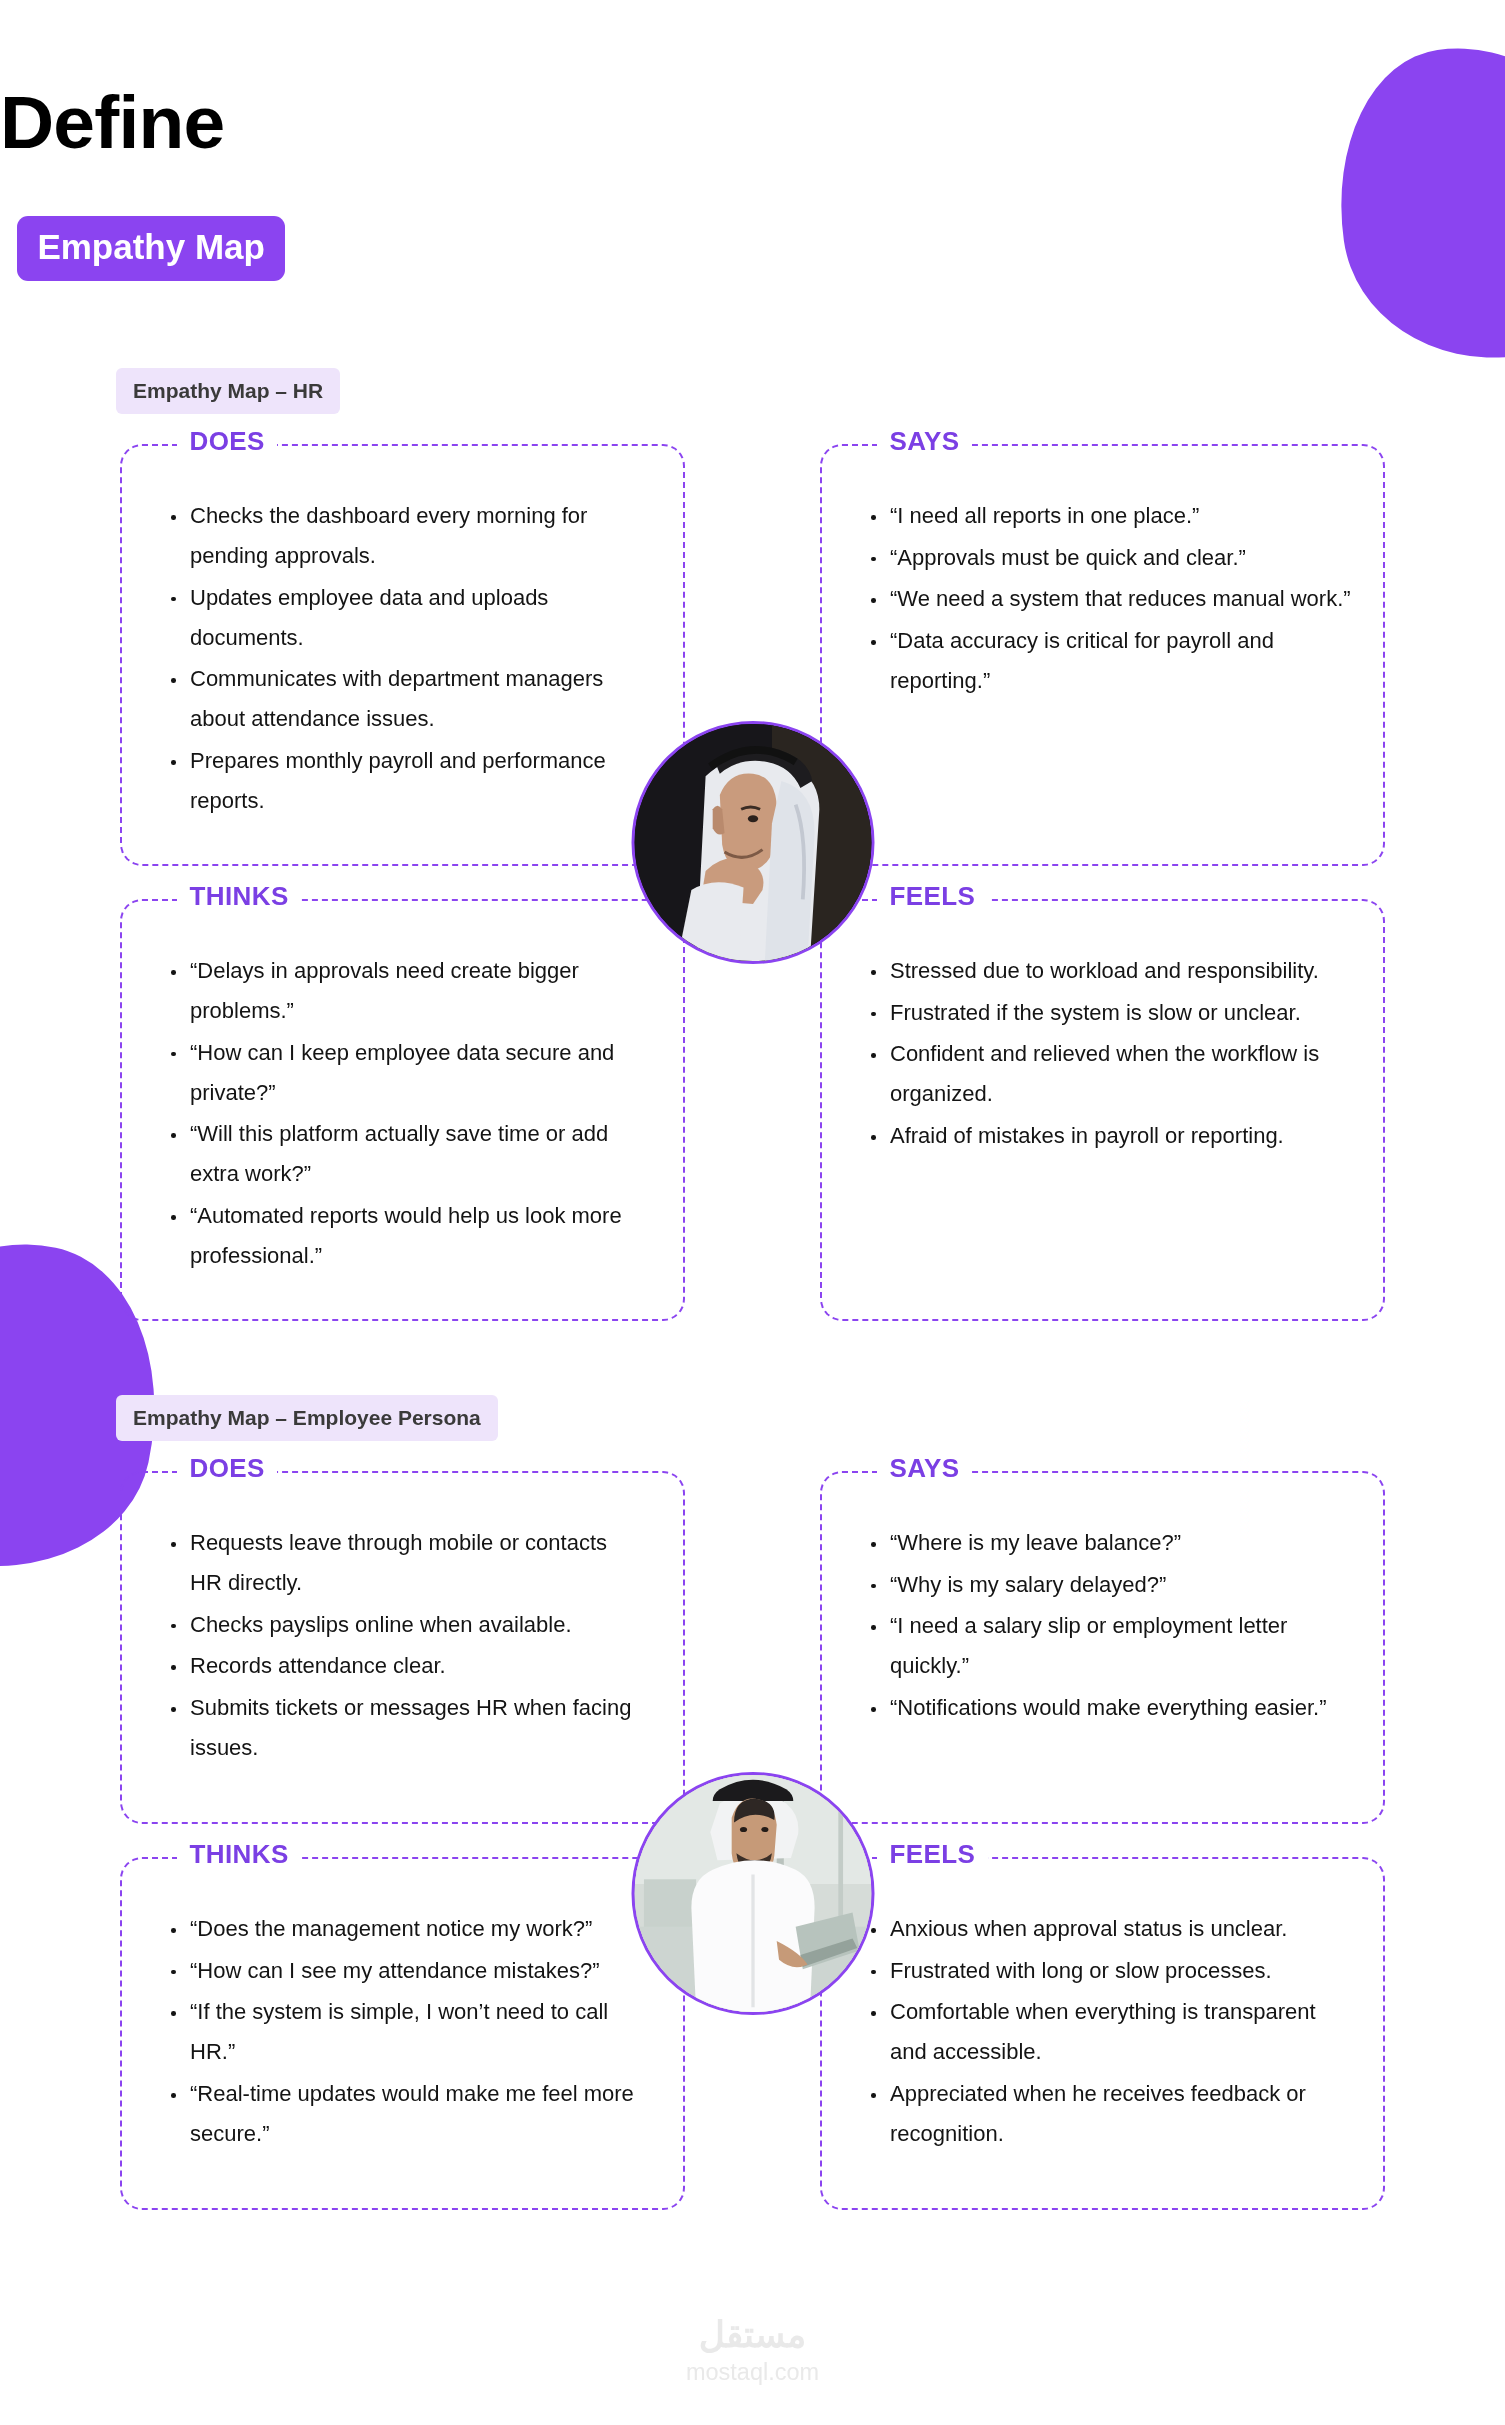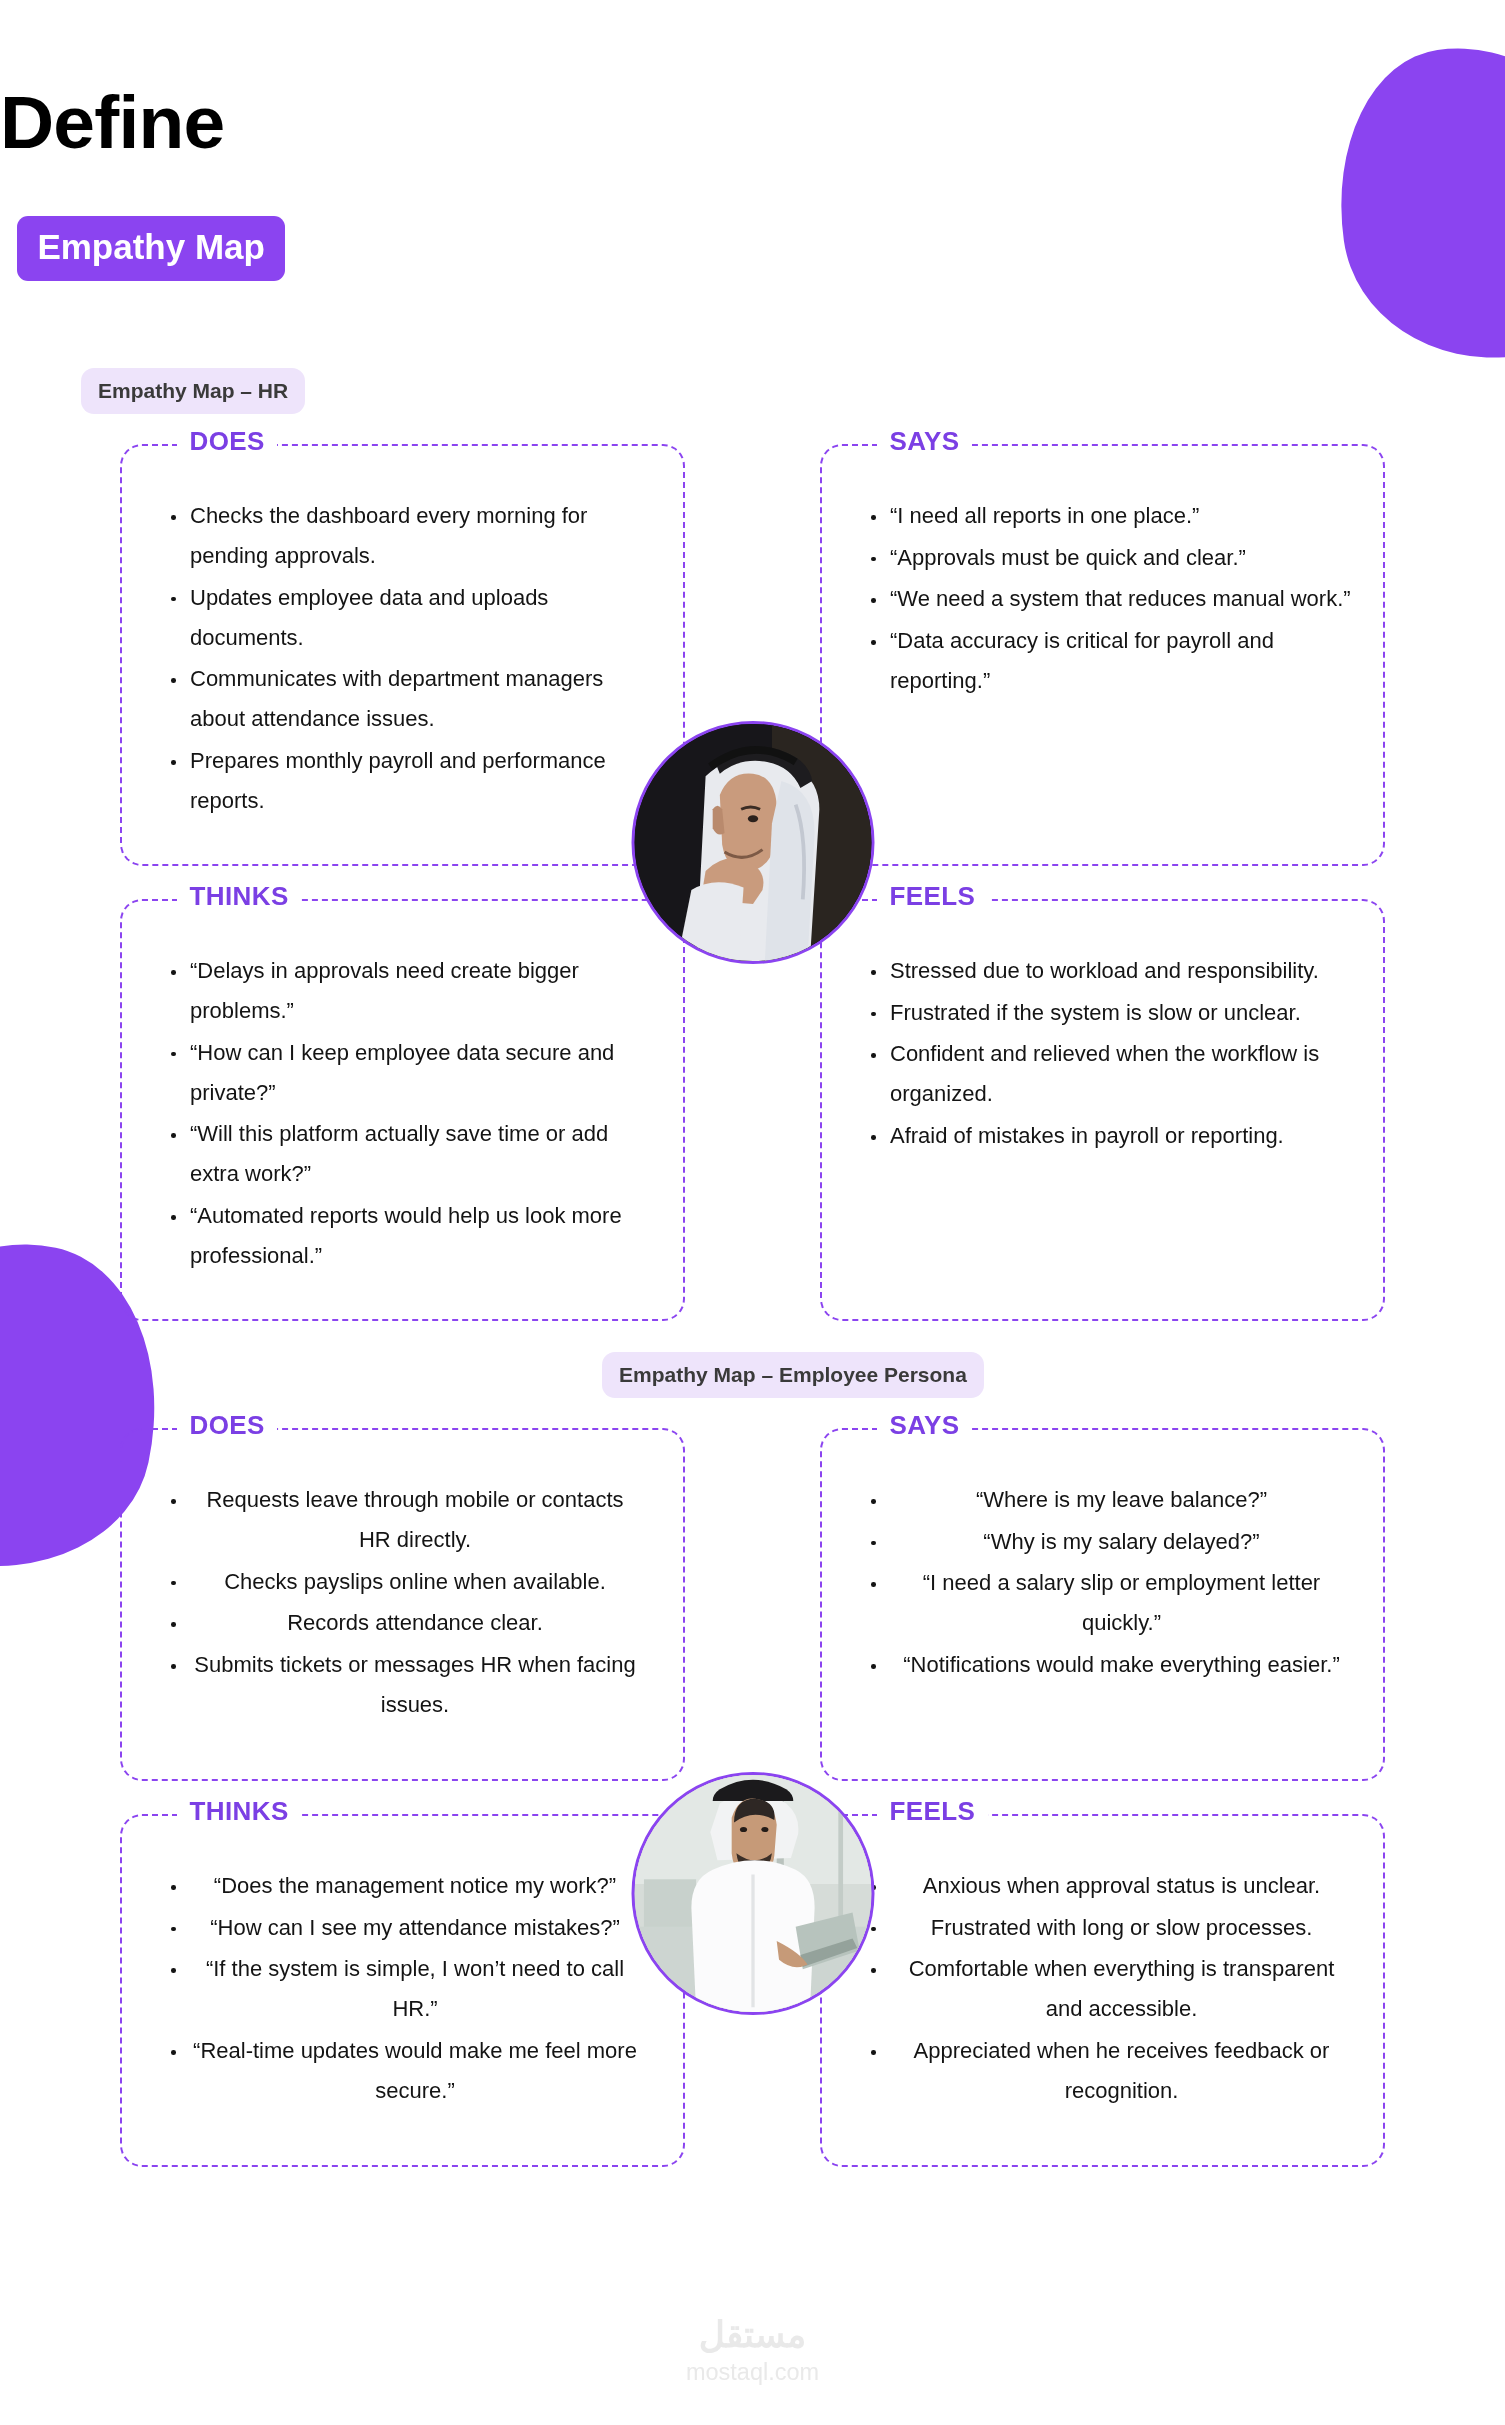--- a/index.html
+++ b/index.html
@@ -65,31 +65,31 @@
   }
 
   
   .map-block {
     position: absolute;
     left: 0;
     width: 1505px;
     z-index: 2;
   }
   #map-hr      { top: 368px; }
-  #map-employee{ top: 1352px; text-align: center; }
+  #map-employee{ top: 1395px; }
 
   .map-badge {
     display: inline-block;
-    margin-left: 81px;
+    margin-left: 116px;
     background: #EEE4FB;
     color: #3A3A3A;
     font-size: 21px;
     font-weight: 700;
     padding: 11px 17px;
-    border-radius: 13px;
+    border-radius: 6px;
   }
 
   .quad-grid {
     position: relative;
     margin-top: 30px;
     padding: 0 120px;
     display: grid;
     grid-template-columns: 1fr 1fr;
     column-gap: 135px;
     row-gap: 33px;

